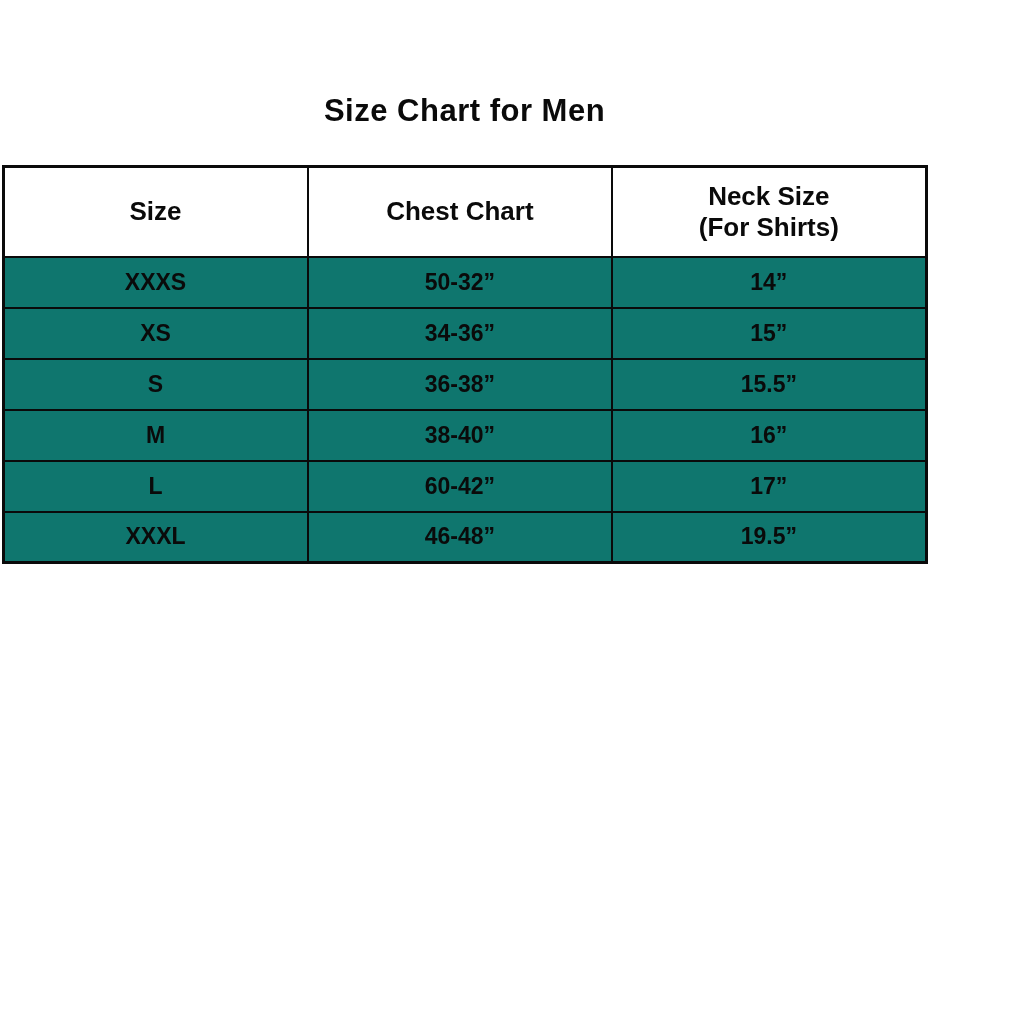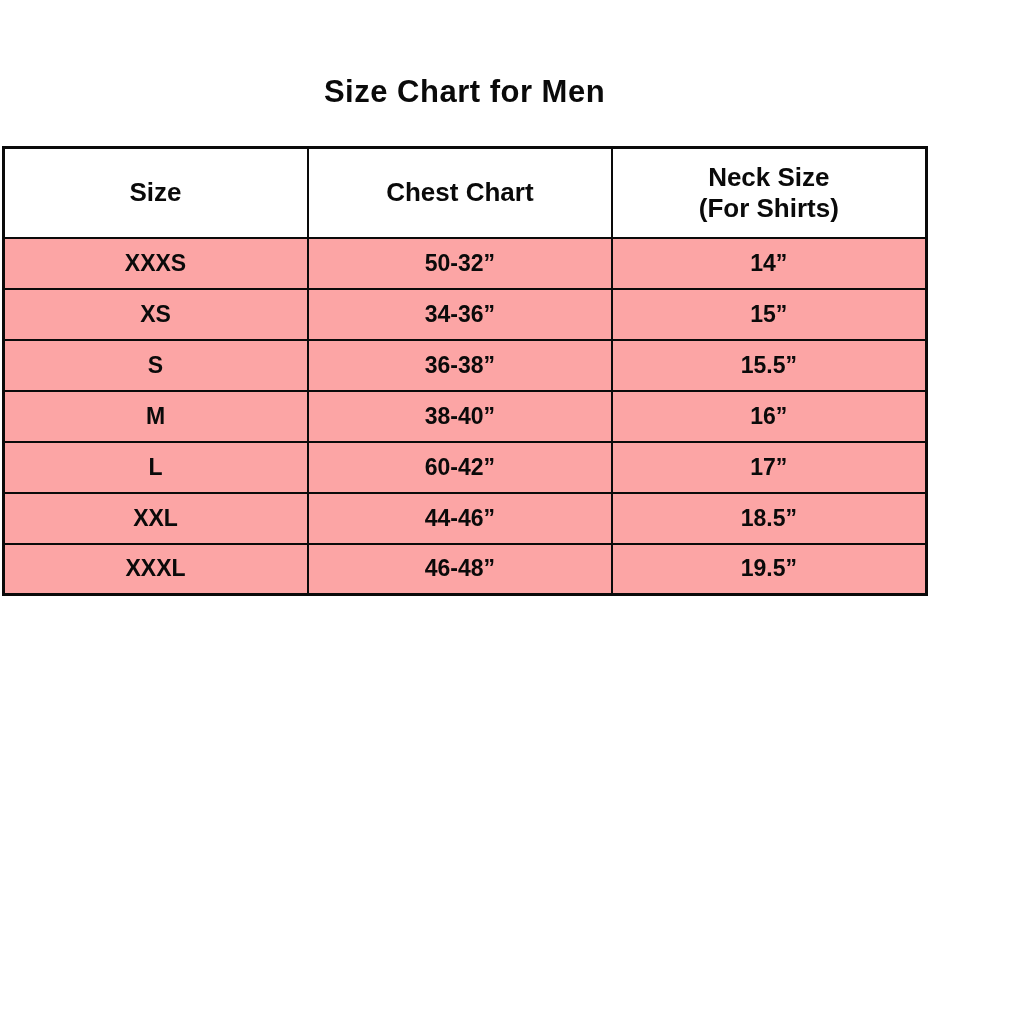--- a/index.html
+++ b/index.html
@@ -9,21 +9,21 @@
     background: #ffffff;
     width: 1024px;
     height: 1024px;
     font-family: "Liberation Sans", sans-serif;
     color: #0a0a0a;
   }
   .page {
     width: 929px;
     height: 1024px;
     background: #ffffff;
-    padding-top: 74px;
+    padding-top: 93px;
   }
   .chart-title {
     text-align: center;
     font-size: 31px;
     font-weight: bold;
     letter-spacing: 0.5px;
     margin: 0 0 36px 0;
     color: #0a0a0a;
   }
   table.size-chart {
@@ -49,21 +49,21 @@
     background: #ffffff;
   }
   table.size-chart td {
     border: 2px solid #0a0a0a;
     height: 51px;
     font-size: 23px;
     font-weight: bold;
     text-align: center;
     vertical-align: middle;
     padding: 0;
-    background: #fca5a5;
+    background: #0f766e;
   }
 </style>
 </head>
 <body>
 
 <div class="page">
   <h1 class="chart-title">Size Chart for Men</h1>
 
   <table class="size-chart">
     <colgroup>
@@ -99,24 +99,19 @@
           <td>M</td>
           <td>38-40”</td>
           <td>16”</td>
         </tr>
         <tr>
           <td>L</td>
           <td>60-42”</td>
           <td>17”</td>
         </tr>
         <tr>
-          <td>XXL</td>
-          <td>44-46”</td>
-          <td>18.5”</td>
-        </tr>
-        <tr>
           <td>XXXL</td>
           <td>46-48”</td>
           <td>19.5”</td>
         </tr>
       </tbody>
   </table>
 </div>
 
 </body></html>

